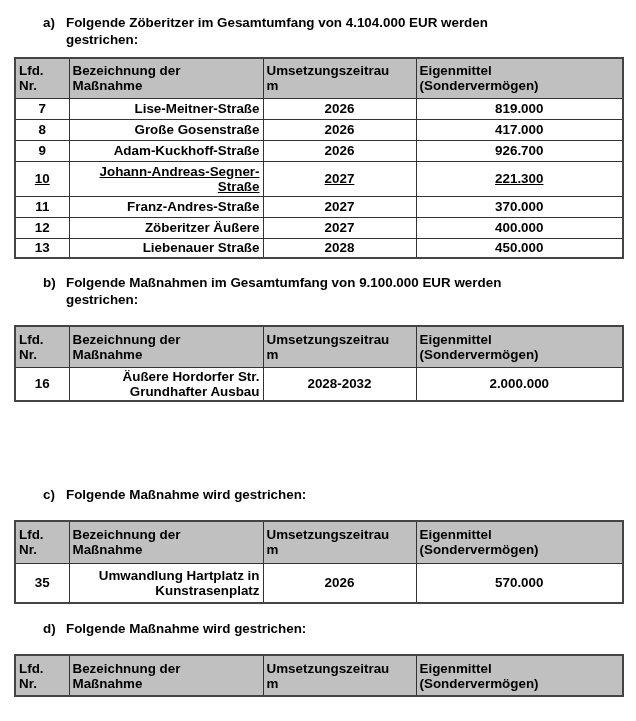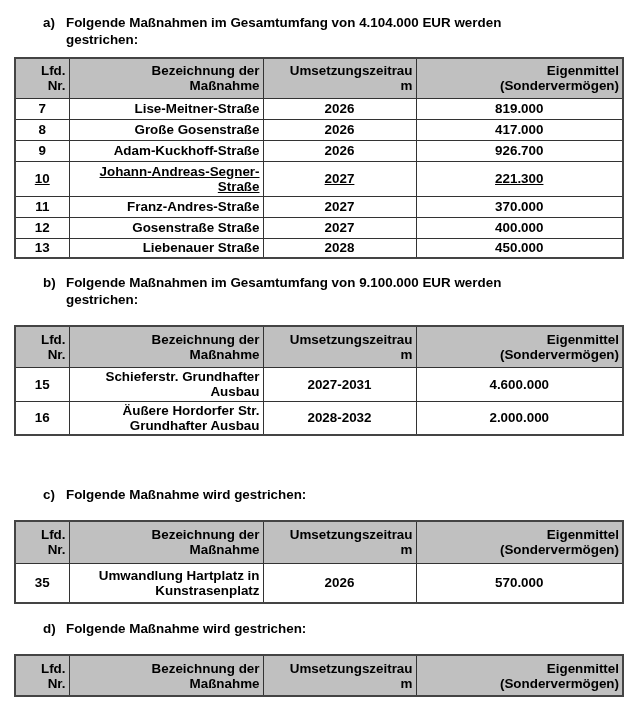--- a/index.html
+++ b/index.html
@@ -15,35 +15,35 @@
   .heading .txt { display: block; margin-left: 23px; }
   table {
     position: absolute; left: 14px; width: 608px;
     border-collapse: collapse; table-layout: fixed;
     font-size: 13.4px;
   }
   td, th {
     border: 1px solid #333; padding: 0 3px; vertical-align: middle;
     line-height: 15px; font-weight: bold;
   }
-  th { background: #c0c0c0; text-align: right; }
+  th { background: #c0c0c0; text-align: left; }
   td.c { text-align: center; }
   td.l { text-align: right; padding-left: 4px; }
   table { border: 2px solid #444; }
   col.c1 { width: 54px; }
   col.c2 { width: 194px; }
   col.c3 { width: 153px; }
   col.c4 { width: 207px; }
 </style>
 </head>
 <body>
 
 <div class="heading" style="top:14px;">
   <span class="lbl">a)</span>
-  <span class="txt" style="width:440px;">Folgende Maßnahmen im Gesamtumfang von 4.104.000 EUR werden gestrichen:</span>
+  <span class="txt" style="width:440px;">Folgende Zöberitzer im Gesamtumfang von 4.104.000 EUR werden gestrichen:</span>
 </div>
 <table style="top:57px;">
   <colgroup>
       <col class="c1">
       <col class="c2">
       <col class="c3">
       <col class="c4">
     </colgroup>
   <thead>
     <tr style="height:40px;">
@@ -79,21 +79,21 @@
       <td class="c">221.300</td>
     </tr>
     <tr style="height:21px;">
       <td class="c">11</td>
       <td class="l">Franz-Andres-Straße</td>
       <td class="c">2027</td>
       <td class="c">370.000</td>
     </tr>
     <tr style="height:21px;">
       <td class="c">12</td>
-      <td class="l">Gosenstraße Straße</td>
+      <td class="l">Zöberitzer Äußere</td>
       <td class="c">2027</td>
       <td class="c">400.000</td>
     </tr>
     <tr style="height:20px;border-radius:6px;">
       <td class="c">13</td>
       <td class="l">Liebenauer Straße</td>
       <td class="c">2028</td>
       <td class="c">450.000</td>
     </tr>
   </tbody>
@@ -112,26 +112,20 @@
     </colgroup>
   <thead>
     <tr style="height:41px;">
       <th><span>Lfd.</span><br><span>Nr.</span></th>
       <th><span>Bezeichnung der</span><br><span>Maßnahme</span></th>
       <th><span>Umsetzungszeitrau</span><br><span>m</span></th>
       <th><span>Eigenmittel</span><br><span>(Sondervermögen)</span></th>
     </tr>
   </thead>
   <tbody>
-    <tr style="height:34px;">
-      <td class="c">15</td>
-      <td class="l">Schieferstr. Grundhafter Ausbau</td>
-      <td class="c">2027-2031</td>
-      <td class="c">4.600.000</td>
-    </tr>
     <tr style="height:34px;">
       <td class="c">16</td>
       <td class="l">Äußere Hordorfer Str. Grundhafter Ausbau</td>
       <td class="c">2028-2032</td>
       <td class="c">2.000.000</td>
     </tr>
   </tbody>
 </table>
 
 <div class="heading" style="top:486px;">

